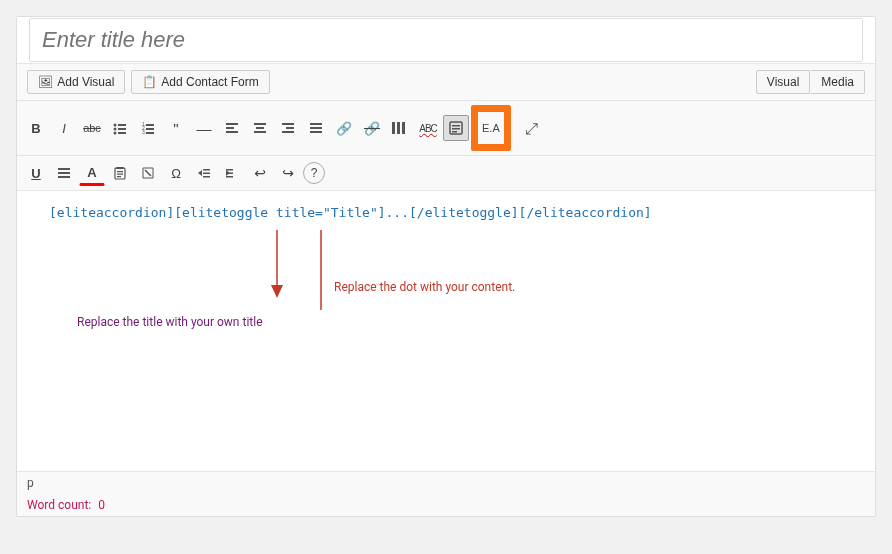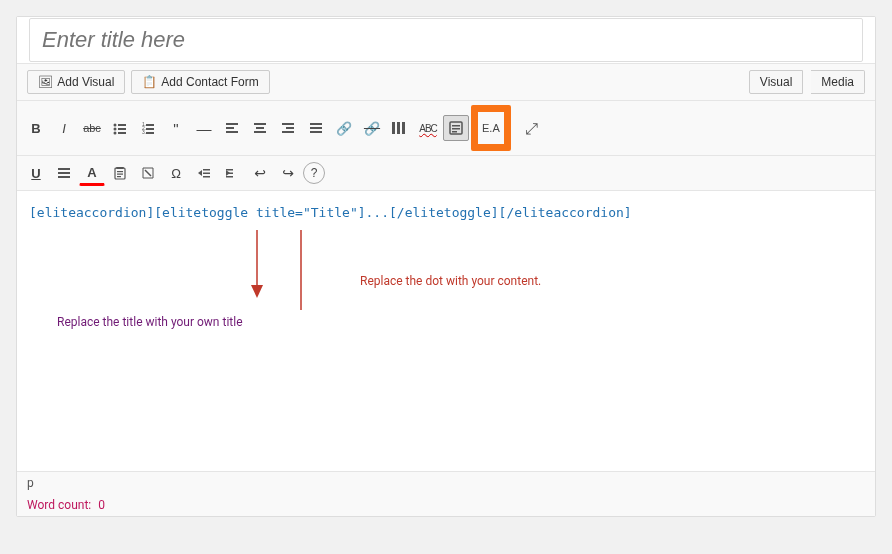--- a/index.html
+++ b/index.html
@@ -45,21 +45,21 @@
       background: #f9f9f9;
       border-bottom: 1px solid #e5e5e5;
     }
     .toolbar-top-left {
       display: flex;
       gap: 6px;
       align-items: center;
     }
     .toolbar-top-right {
       display: flex;
-      gap: 8px;
+      gap: 1px;
       align-items: flex-end;
     }
 
     .btn-media, .btn-contact {
       display: flex;
       align-items: center;
       gap: 4px;
       padding: 4px 10px;
       border: 1px solid #ccc;
       border-radius: 2px;
@@ -135,21 +135,21 @@
       border-radius: 2px;
       background: #f7f7f7;
       font-size: 12px;
       padding: 0 4px;
       cursor: pointer;
     }
 
     
     .editor-content {
       min-height: 280px;
-      padding: 14px 12px;
+      padding: 14px 32px;
       position: relative;
       background: #fff;
     }
 
     .shortcode-text {
       color: #2271b1;
       font-family: monospace;
       font-size: 13px;
       display: inline;
     }
@@ -349,21 +349,21 @@
     <div class="annotation-area">
 
       <svg width="100%" height="120" style="position:absolute;top:0;left:0;overflow:visible;">
 
         <line x1="228" y1="0" x2="228" y2="55" stroke="#c0392b" stroke-width="1.5"></line>
         <polygon points="222,55 234,55 228,68" fill="#c0392b"></polygon>
 
         <line x1="272" y1="0" x2="272" y2="80" stroke="#c0392b" stroke-width="1.5"></line>
       </svg>
 
-      <div style="position:absolute;left:285px;top:44px;color:#c0392b;font-size:12px;margin-left:46px;">Replace the dot with your content.</div>
+      <div style="position:absolute;left:285px;top:50px;color:#c0392b;font-size:12px;">Replace the dot with your content.</div>
 
       <div style="position:absolute;left:28px;top:85px;color:#701a75;font-size:12px;">Replace the title with your own title</div>
     </div>
   </div>
 
   <div class="status-bar">
     <span>p</span>
   </div>
   <div class="word-count">
     <span>Word count:</span>

